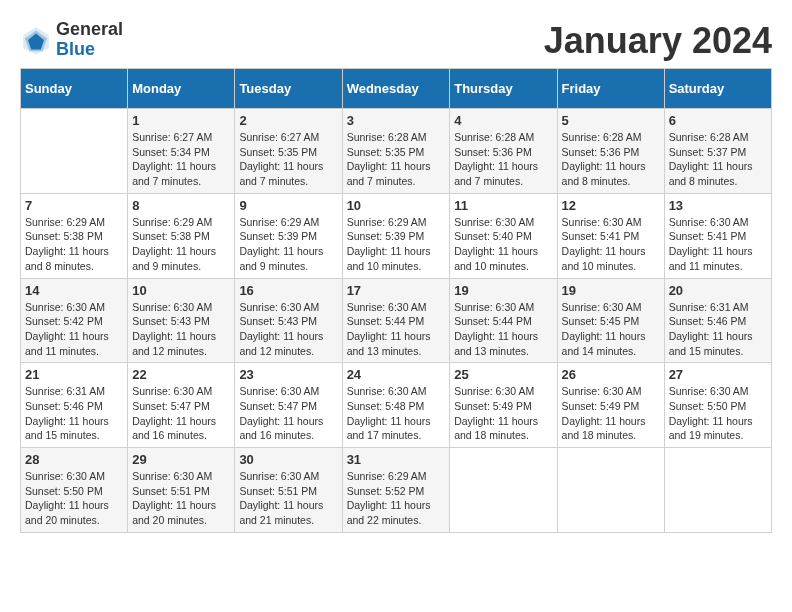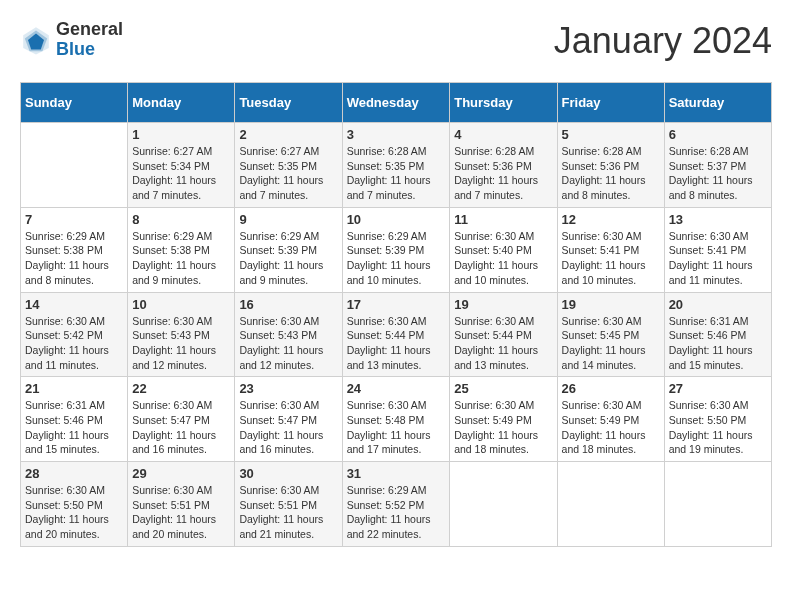--- a/index.html
+++ b/index.html
@@ -7,21 +7,21 @@
       font-family: Arial, sans-serif;
       background: #fff;
       width: 792px;
       min-height: 612px;
       padding: 20px;
     }
     .header {
       display: flex;
       justify-content: space-between;
       align-items: flex-start;
-      margin-bottom: 20px;
+      margin-bottom: 6px;
     }
     .logo {
       display: flex;
       align-items: center;
       gap: 4px;
     }
     .logo-text {
       display: flex;
       flex-direction: column;
       line-height: 1.1;
@@ -38,21 +38,21 @@
     }
     .logo-icon {
       width: 32px;
       height: 32px;
     }
     .title-block {
       text-align: right;
     }
     .title-month {
       font-size: 36px;
-      font-weight: normal;
+      font-weight: bold;
       color: #333;
     }
     .title-location {
       font-size: 16px;
       color: #555;
     }
     .calendar {
       width: 100%;
       border-collapse: collapse;
       font-size: 11px;

